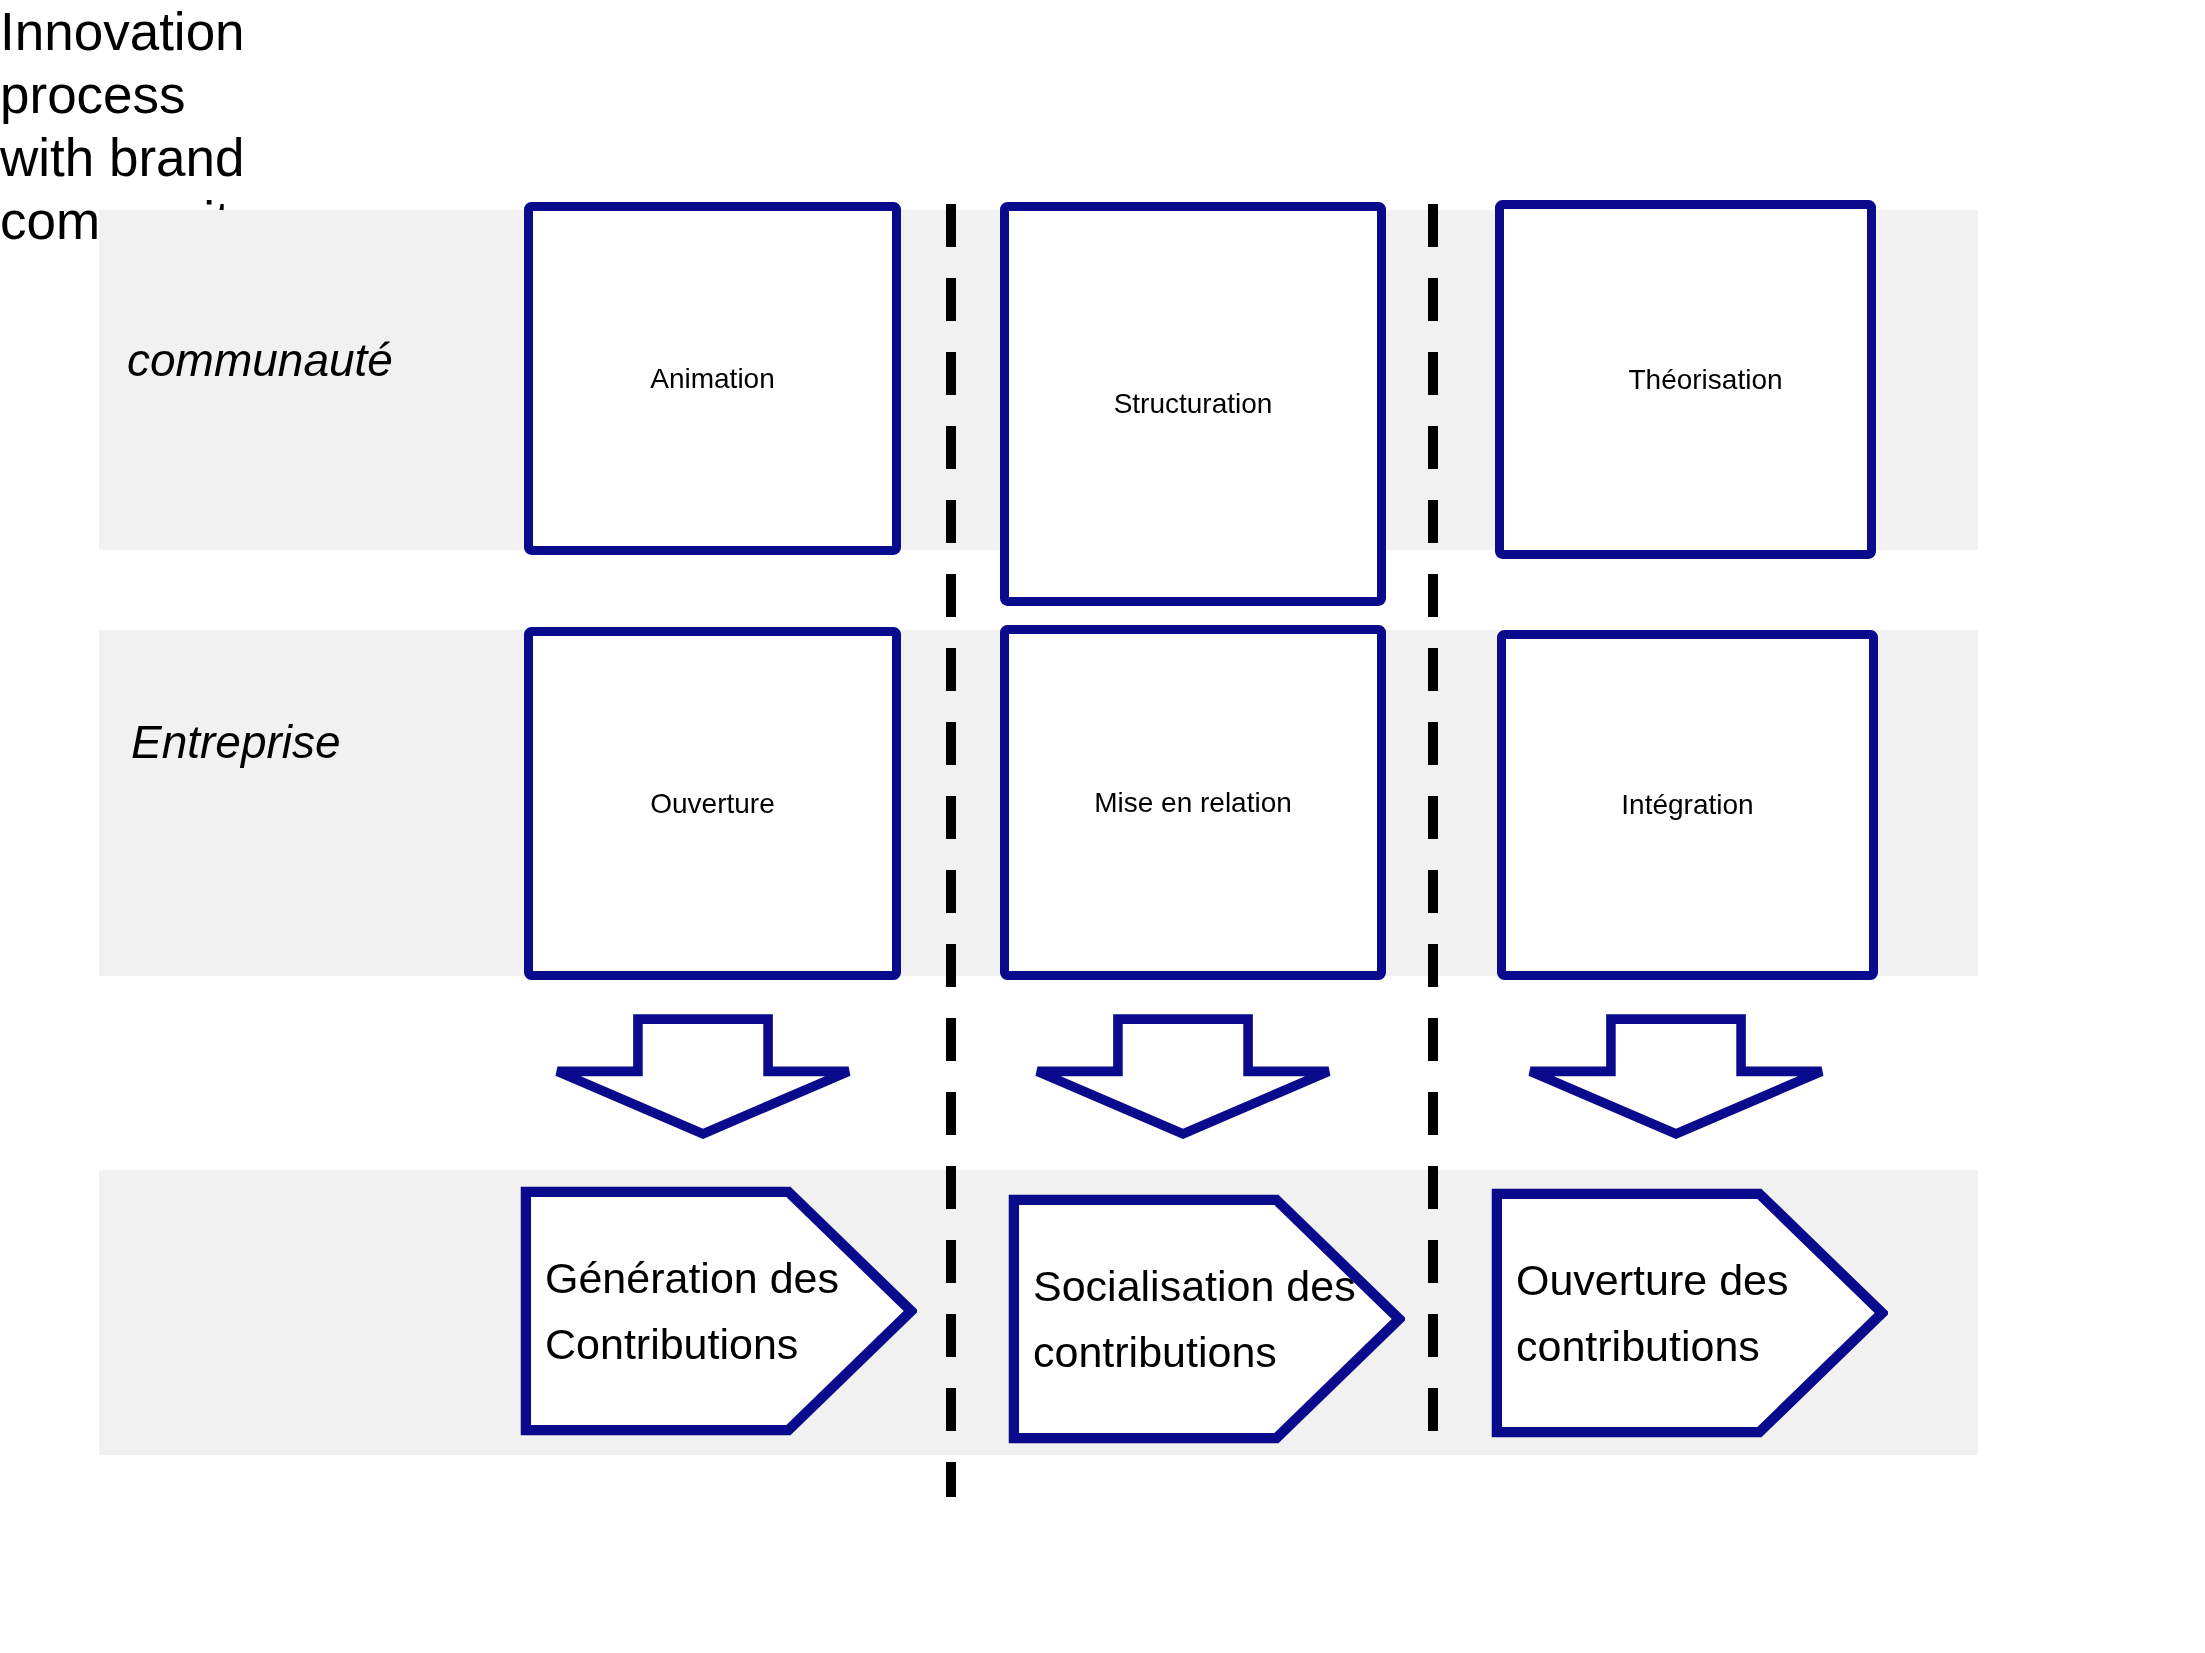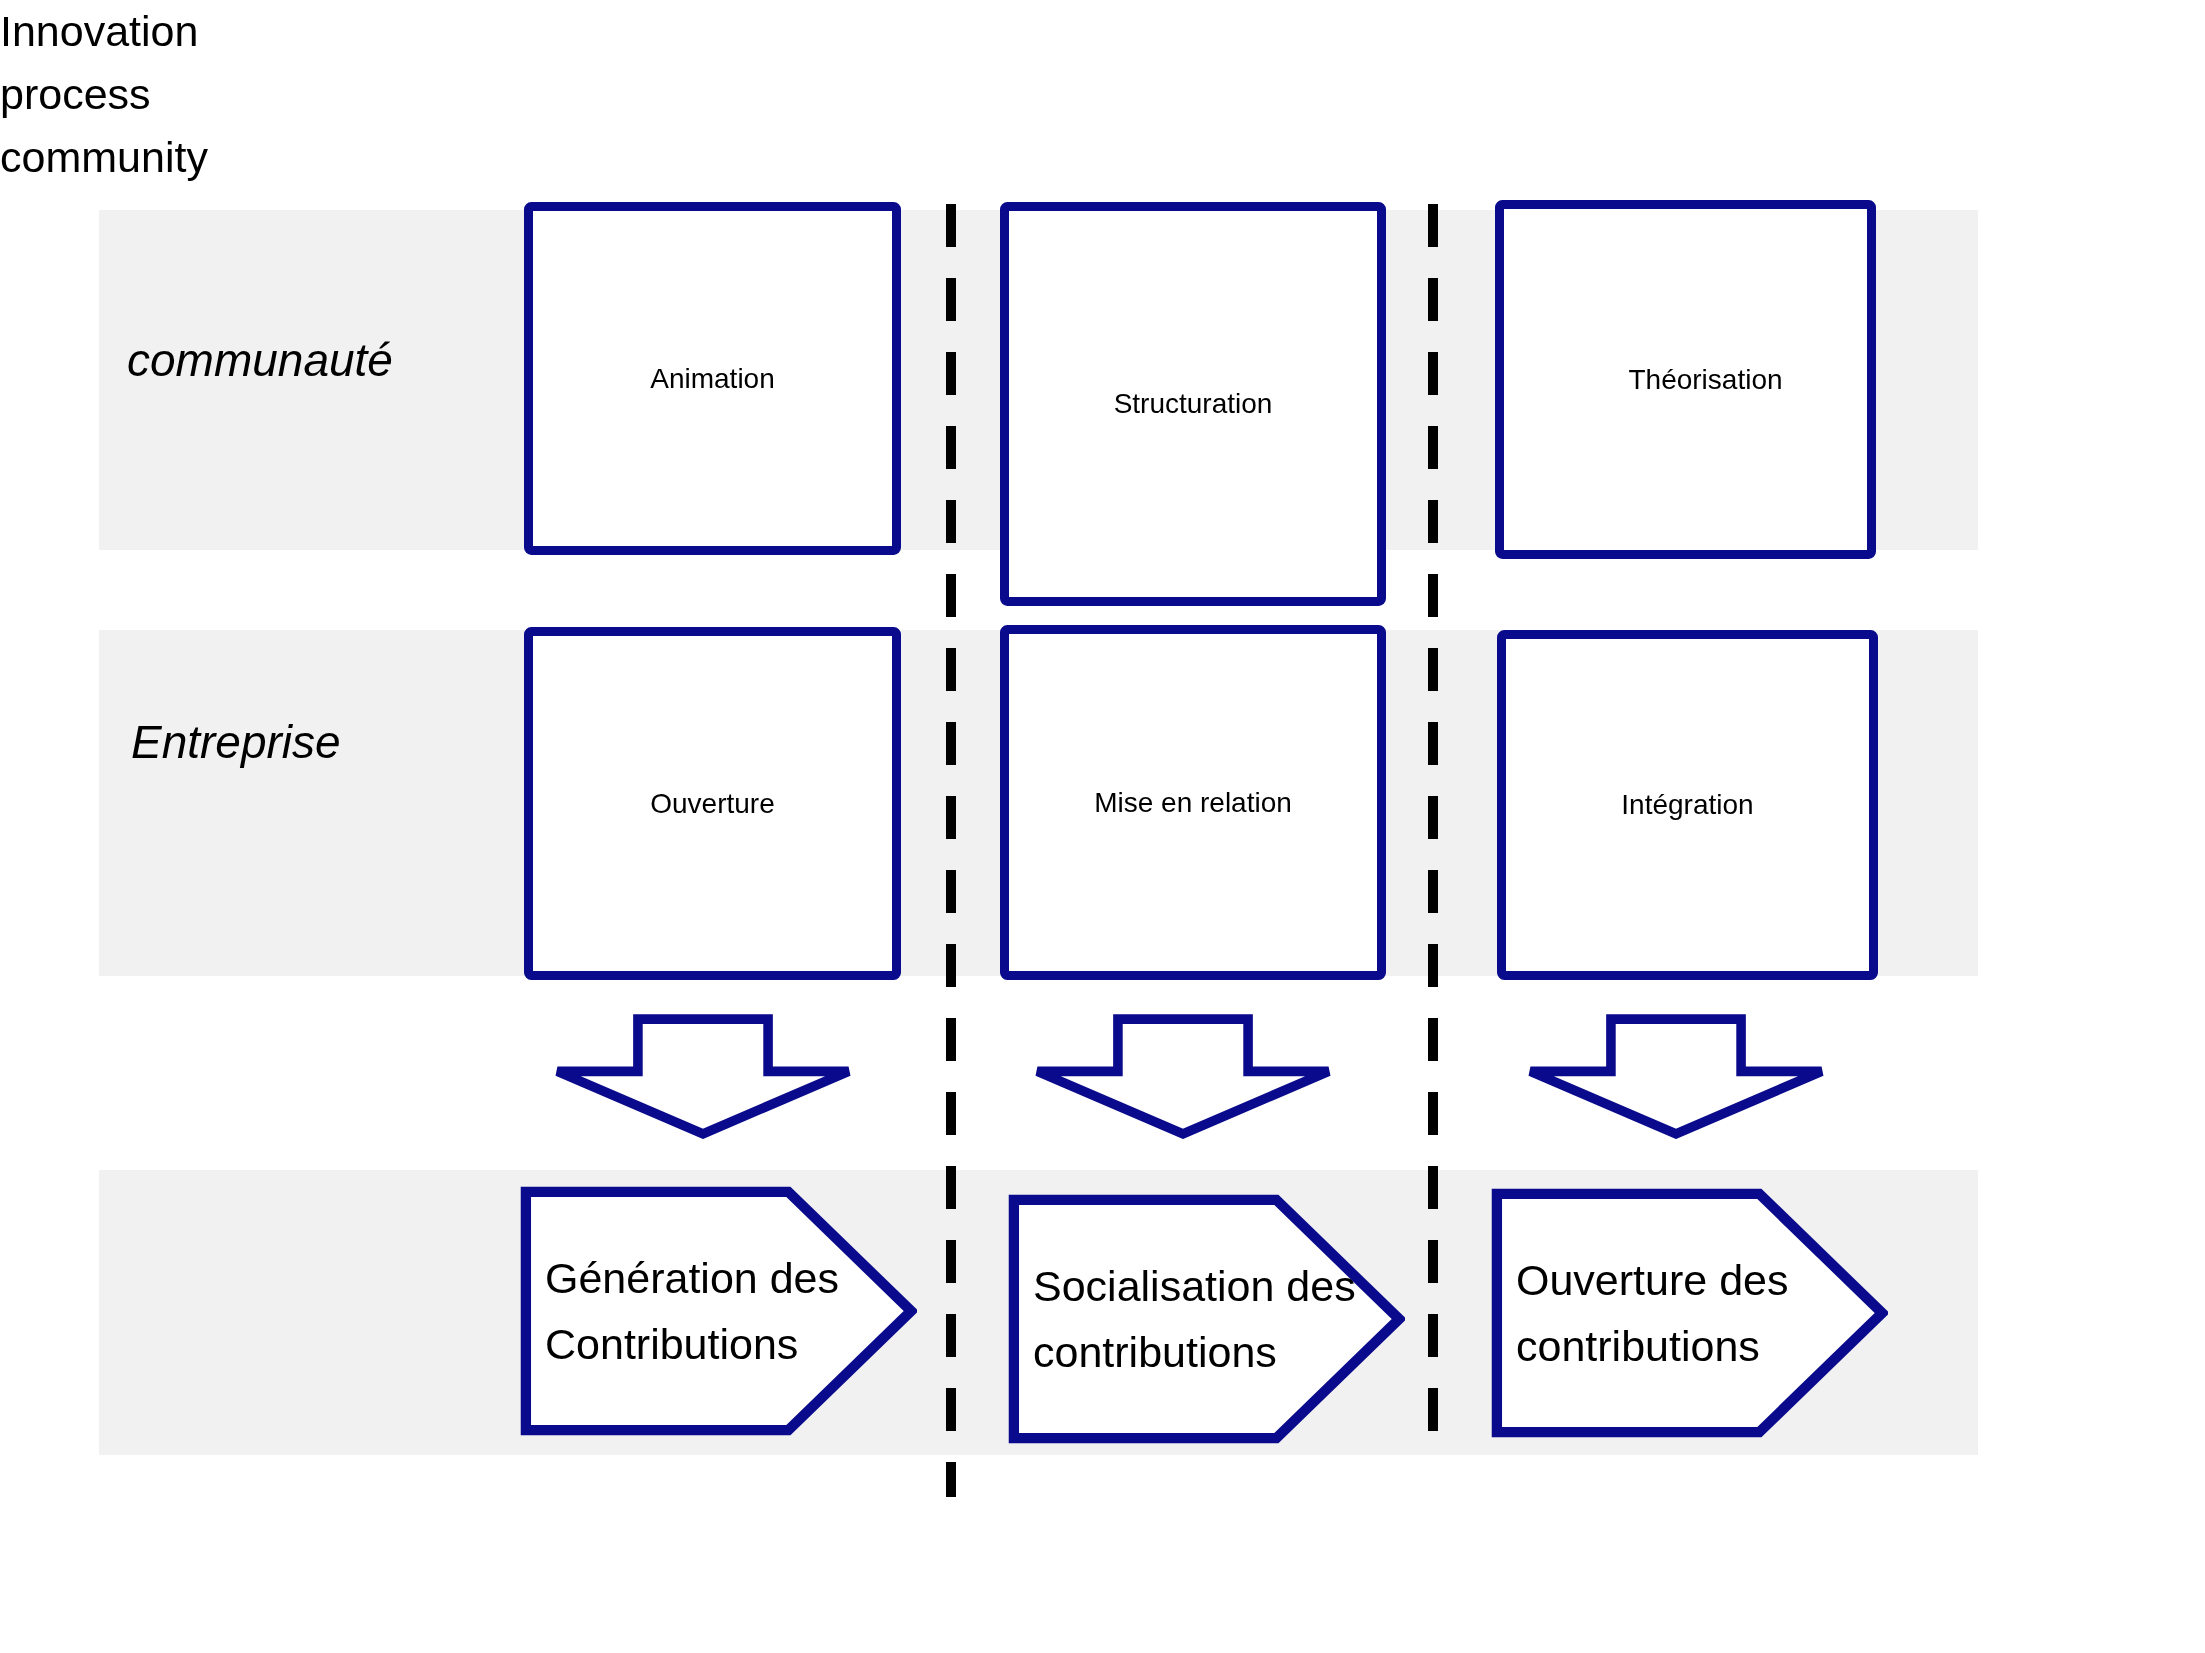--- a/index.html
+++ b/index.html
@@ -30,21 +30,21 @@
     position: absolute;
     font-size: 46px;
     line-height: 51px;
     white-space: nowrap;
     font-style: italic;
   }
   .lbl-communaute { left: 127px; top: 335px; }
   .lbl-entreprise { left: 131px; top: 717px; text-align: center; }
   .lbl-innovation {
     left: 151px; top: 1183px;
-    font-size: 43px; line-height: 63px;
+    font-size: 53px; line-height: 63px;
     white-space: nowrap;
   }
 
   .pbox {
     position: absolute;
     box-sizing: border-box;
     background: #ffffff;
     border: 9.6px solid #0a0a8c;
     border-radius: 7.4px;
     display: flex;
@@ -109,20 +109,21 @@
   <div class="band r3"></div>
 
   <div class="dashline dash1"></div>
   <div class="dashline dash2"></div>
 
   <div class="rowlabel lbl-communaute">communauté</div>
   <div class="rowlabel lbl-entreprise">Entreprise</div>
   <div class="lbl-innovation">
     <div>Innovation</div>
     <div>process</div>
+    <div>with brand</div>
     <div>community</div>
   </div>
 
   <div class="pbox b1">Animation</div>
   <div class="pbox b2">Structuration</div>
   <div class="pbox b3">Théorisation</div>
 
   <div class="pbox b4">Ouverture</div>
   <div class="pbox b5">Mise en relation</div>
   <div class="pbox b6">Intégration</div>

